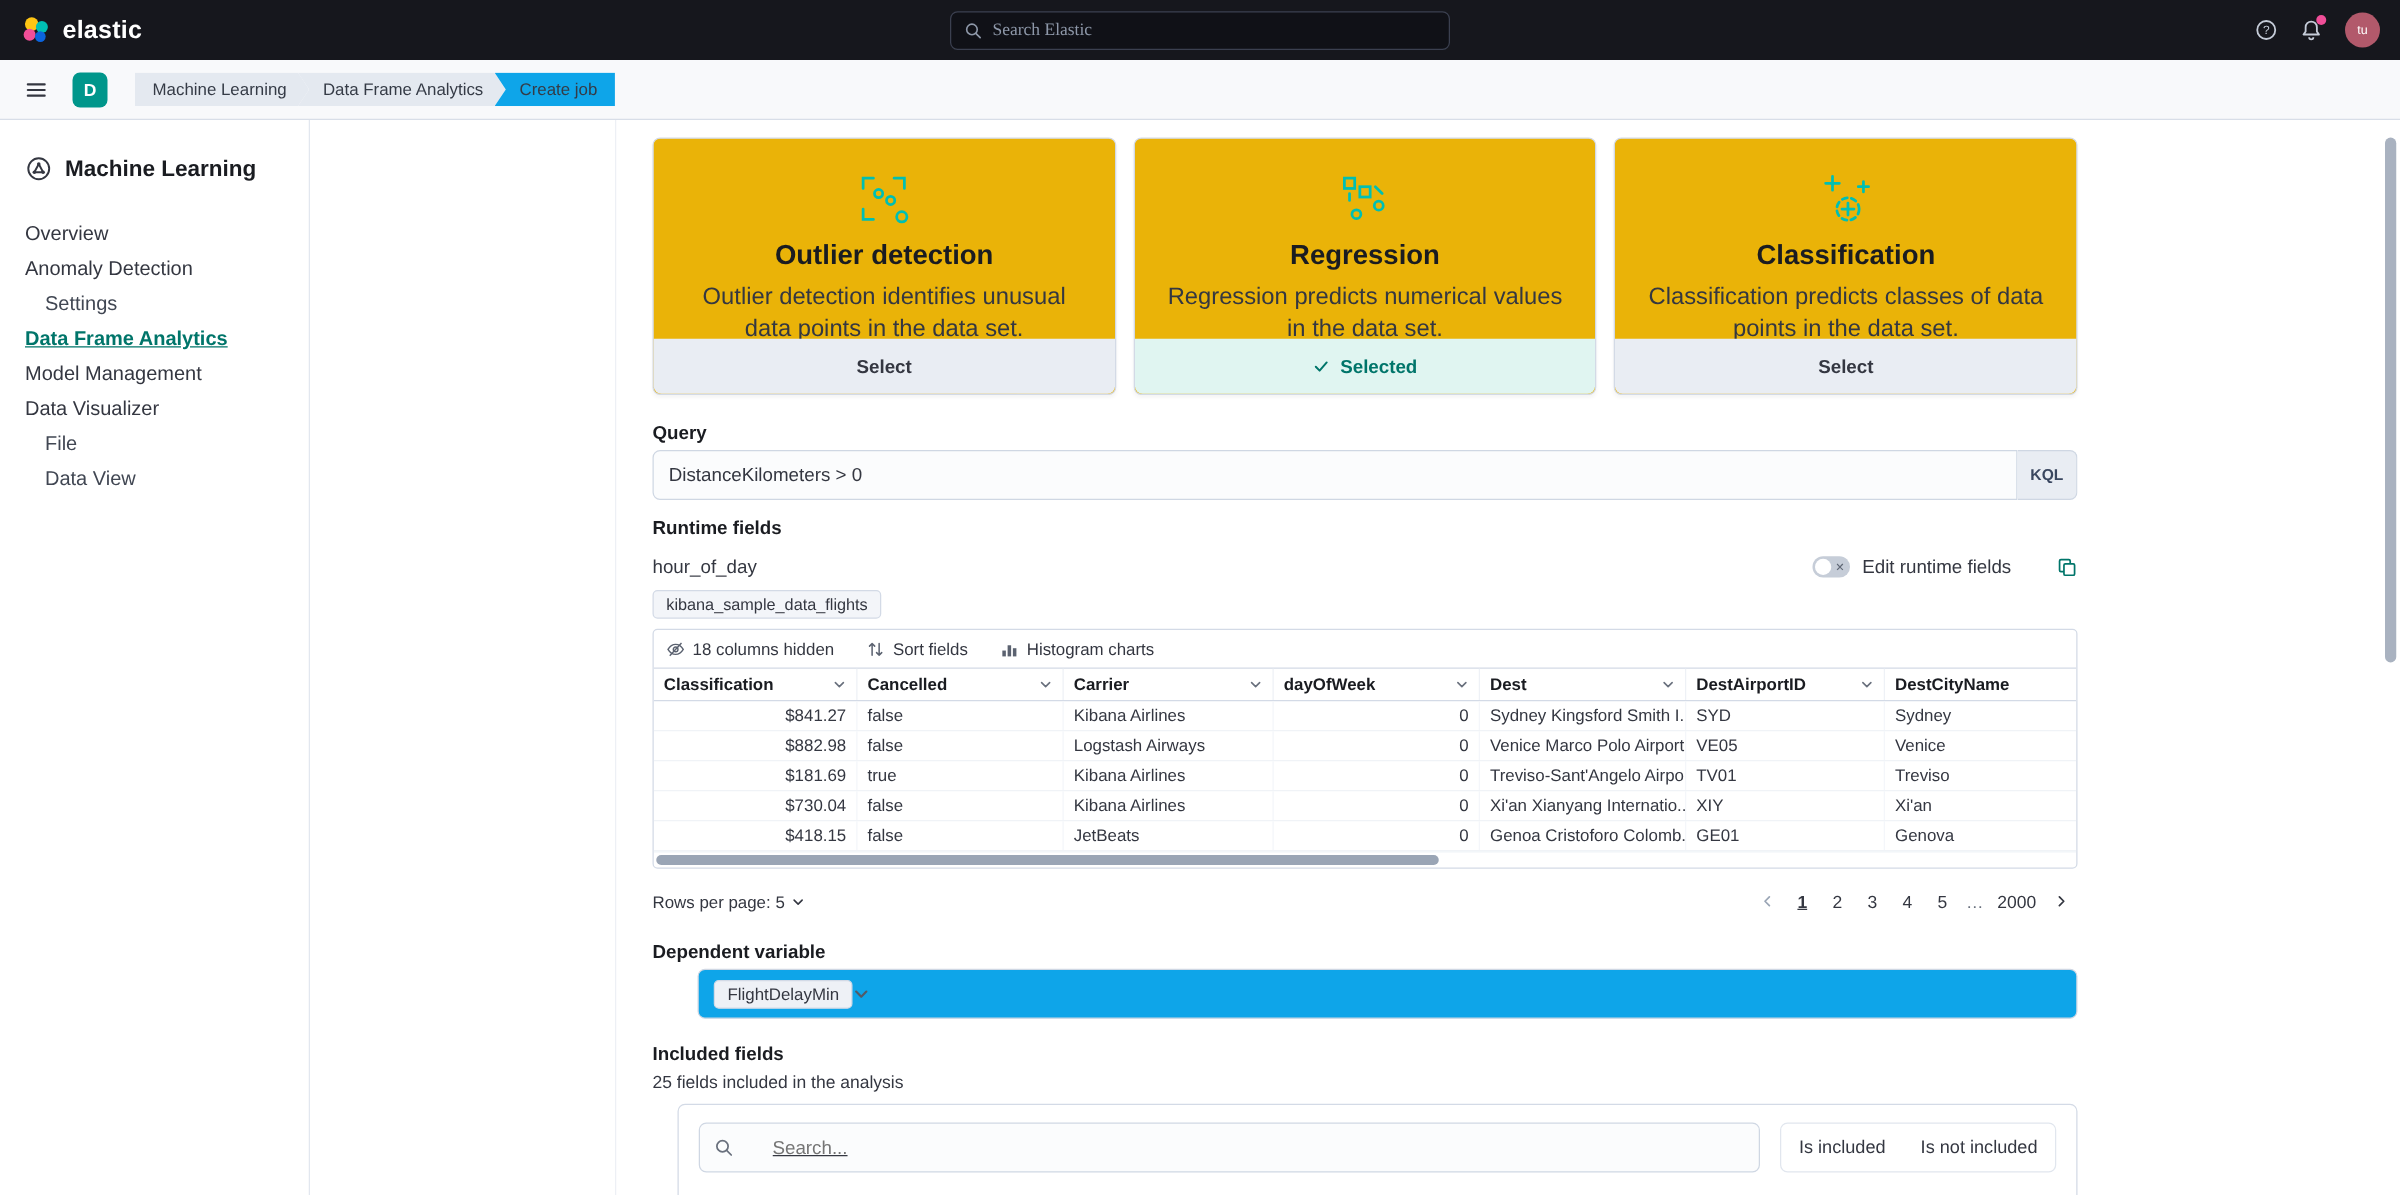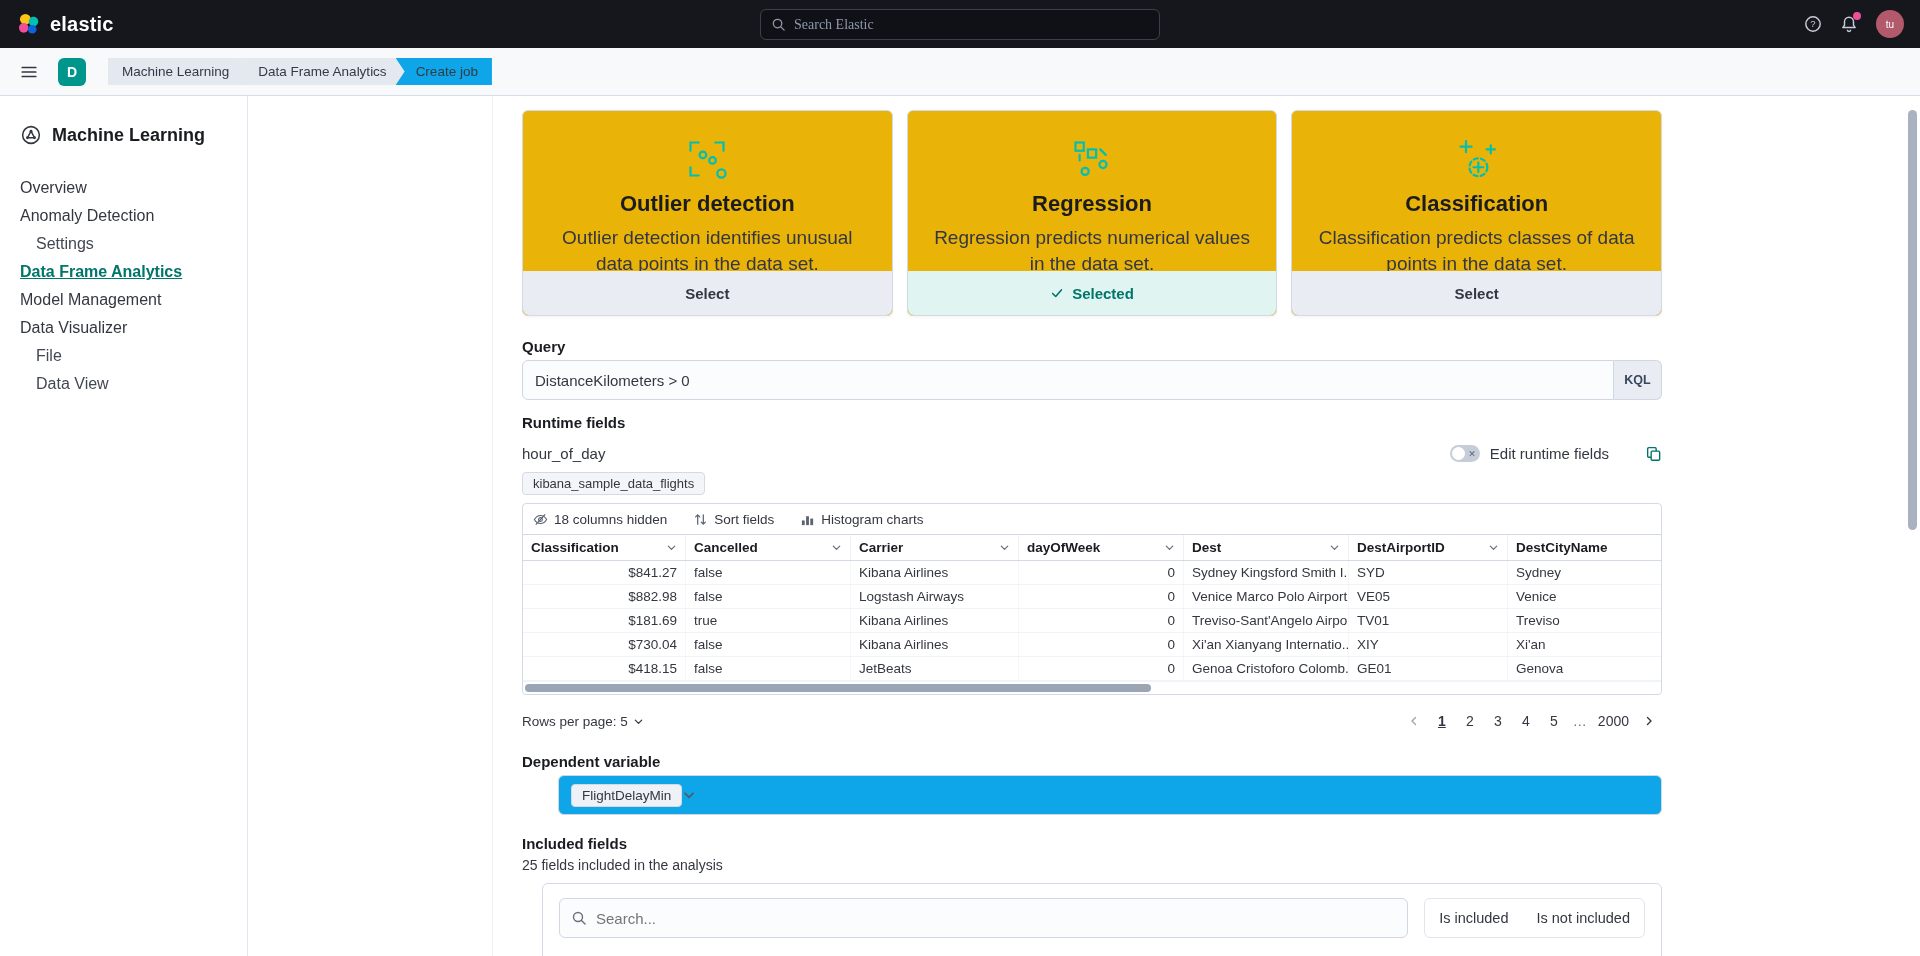--- a/index.html
+++ b/index.html
@@ -133,21 +133,21 @@
     display: flex; align-items: center; justify-content: flex-start; padding: 0 12px; cursor: pointer; }
   .combo-pill { background: #eef1f6; border: 1px solid #d3dae6; border-radius: 4px; padding: 3px 10px;
     font-size: 13.5px; color: #343741; }
   .combo-chevron { color: #535966; display: flex; }
 
   .lbl-included { margin-top: 20px; }
   .fields-summary { font-size: 14px; color: #343741; margin-top: 5px; }
   .fields-panel { margin: 10px 0 0 20px; border: 1px solid #d3dae6; border-radius: 6px; padding: 14px 16px; height: 150px; }
   .search-row { display: flex; align-items: center; gap: 16px; }
   .field-search { flex: 1; position: relative; }
-  .field-search input { width: 100%; padding-left: 36px; }
+  .field-search input { width: 100%; padding-left: 58px; text-decoration: underline; }
   .field-search .search-icon { position: absolute; left: 12px; top: 12px; color: #69707d; }
   .filter-group { display: flex; border: 1px solid #e1e6ee; border-radius: 6px; height: 40px; align-items: center; }
   .filter-btn { padding: 0 14px; height: 100%; display: flex; align-items: center; font-size: 14.5px;
     font-weight: 500; color: #343741; background: none; border: none; cursor: pointer; }
 
   .v-scrollbar { position: absolute; right: 3px; top: 12px; bottom: 12px; width: 9px; }
   .v-thumb { position: absolute; top: 2px; left: 0; width: 9px; height: 420px; border-radius: 5px;
     background: #a9b2c0; cursor: pointer; }
 </style>
 </head>

